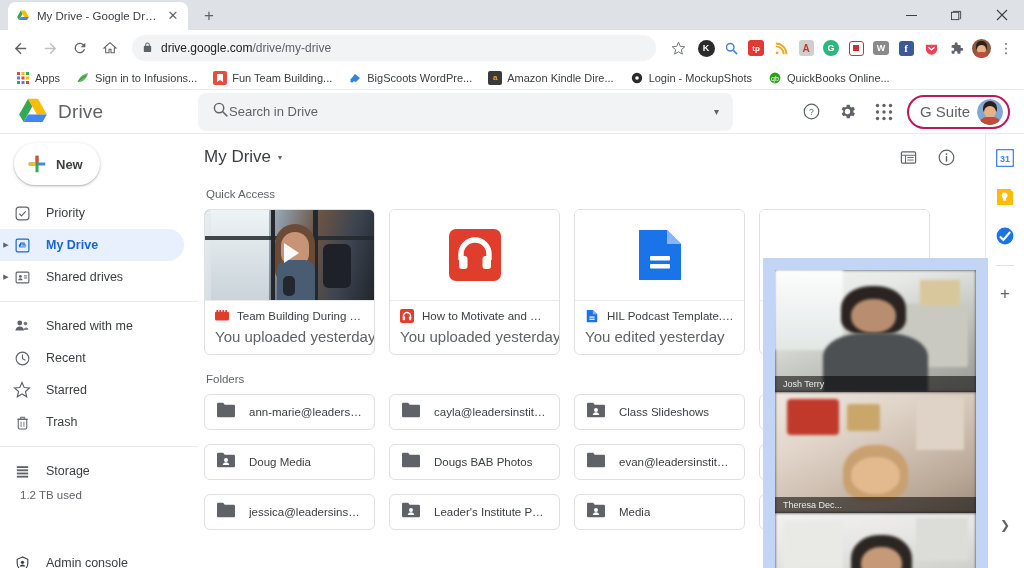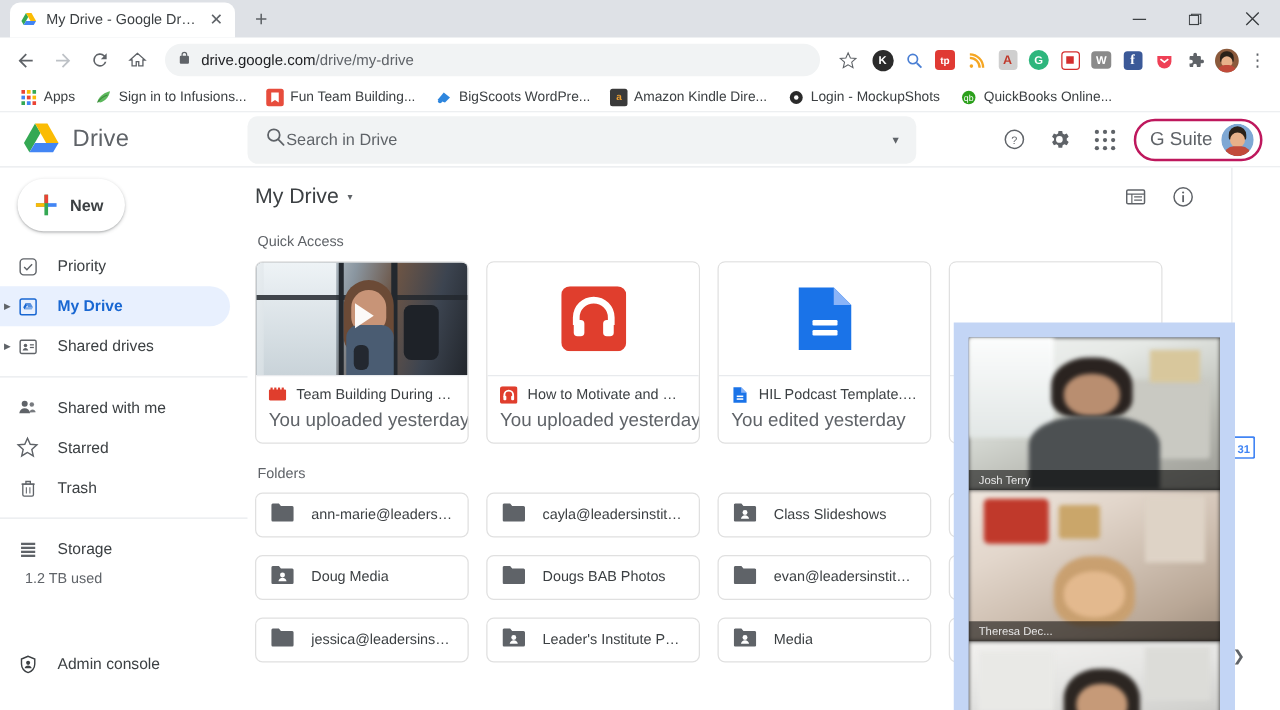--- a/index.html
+++ b/index.html
@@ -147,21 +147,21 @@
   .folder-card {
     width: 171px; height: 36px; flex: none;
     border: 1px solid #e0e0e0; border-radius: 6px; background: #fff;
     display: flex; align-items: center; gap: 14px; padding: 0 12px;
   }
   .folder-name { font-size: 11.5px; color: #3c4043; white-space: nowrap; overflow: hidden; text-overflow: ellipsis; }
 
   
   .rail {
     width: 39px; flex: none; border-left: 1px solid #e8eaed;
-    padding-top: 14px; display: flex; flex-direction: row; align-items: center; gap: 19px;
+    padding-top: 14px; display: flex; flex-direction: column; align-items: center; gap: 19px;
     position: relative; background: #fff;
   }
   .rail-ico { width: 20px; height: 20px; display: flex; align-items: center; justify-content: center; }
   .rail-sep { width: 18px; height: 1px; background: #e0e0e0; }
   .rail-plus { color: #5f6368; font-size: 17px; font-weight: 300; line-height: 1; }
   .rail-chevron { position: absolute; bottom: 36px; color: #5f6368; font-size: 12px; }
 
   
   .video-panel {
     position: absolute; left: 763px; top: 168px; width: 225px; height: 391px;
@@ -499,20 +499,29 @@
         <div class="nav-item">
           <span class="nav-ico">
             <svg width="18" height="18" viewBox="0 0 24 24">
                 <circle cx="9" cy="8" r="3.2" fill="#5f6368"></circle>
                 <path d="M3.2 18c.5-3.3 2.9-5.2 5.8-5.2s5.3 1.9 5.8 5.2z" fill="#5f6368"></path>
                 <circle cx="16.6" cy="8.8" r="2.4" fill="#5f6368" opacity=".85"></circle>
                 <path d="M14 17.4c.4-2.2 1.7-3.4 3.4-3.4 1.6 0 2.9 1.1 3.3 3z" fill="#5f6368" opacity=".85"></path>
               </svg>
           </span>
           <span class="nav-label">Shared with me</span>
+        </div>
+        <div class="nav-item">
+          <span class="nav-ico">
+            <svg width="17" height="17" viewBox="0 0 24 24">
+                <circle cx="12" cy="12" r="9" fill="none" stroke="#5f6368" stroke-width="1.6"></circle>
+                <path d="M12 6.5 V12.4 L16 14.6" fill="none" stroke="#5f6368" stroke-width="1.6"></path>
+              </svg>
+          </span>
+          <span class="nav-label">Recent</span>
         </div>
         <div class="nav-item">
           <span class="nav-ico">
             <svg width="18" height="18" viewBox="0 0 24 24">
                 <path d="M12 17.3 5.8 21l1.6-7L2 9.2l7.1-.6L12 2l2.9 6.6 7.1.6-5.4 4.8 1.6 7z" fill="none" stroke="#5f6368" stroke-width="1.5"></path>
               </svg>
           </span>
           <span class="nav-label">Starred</span>
         </div>
         <div class="nav-item">

